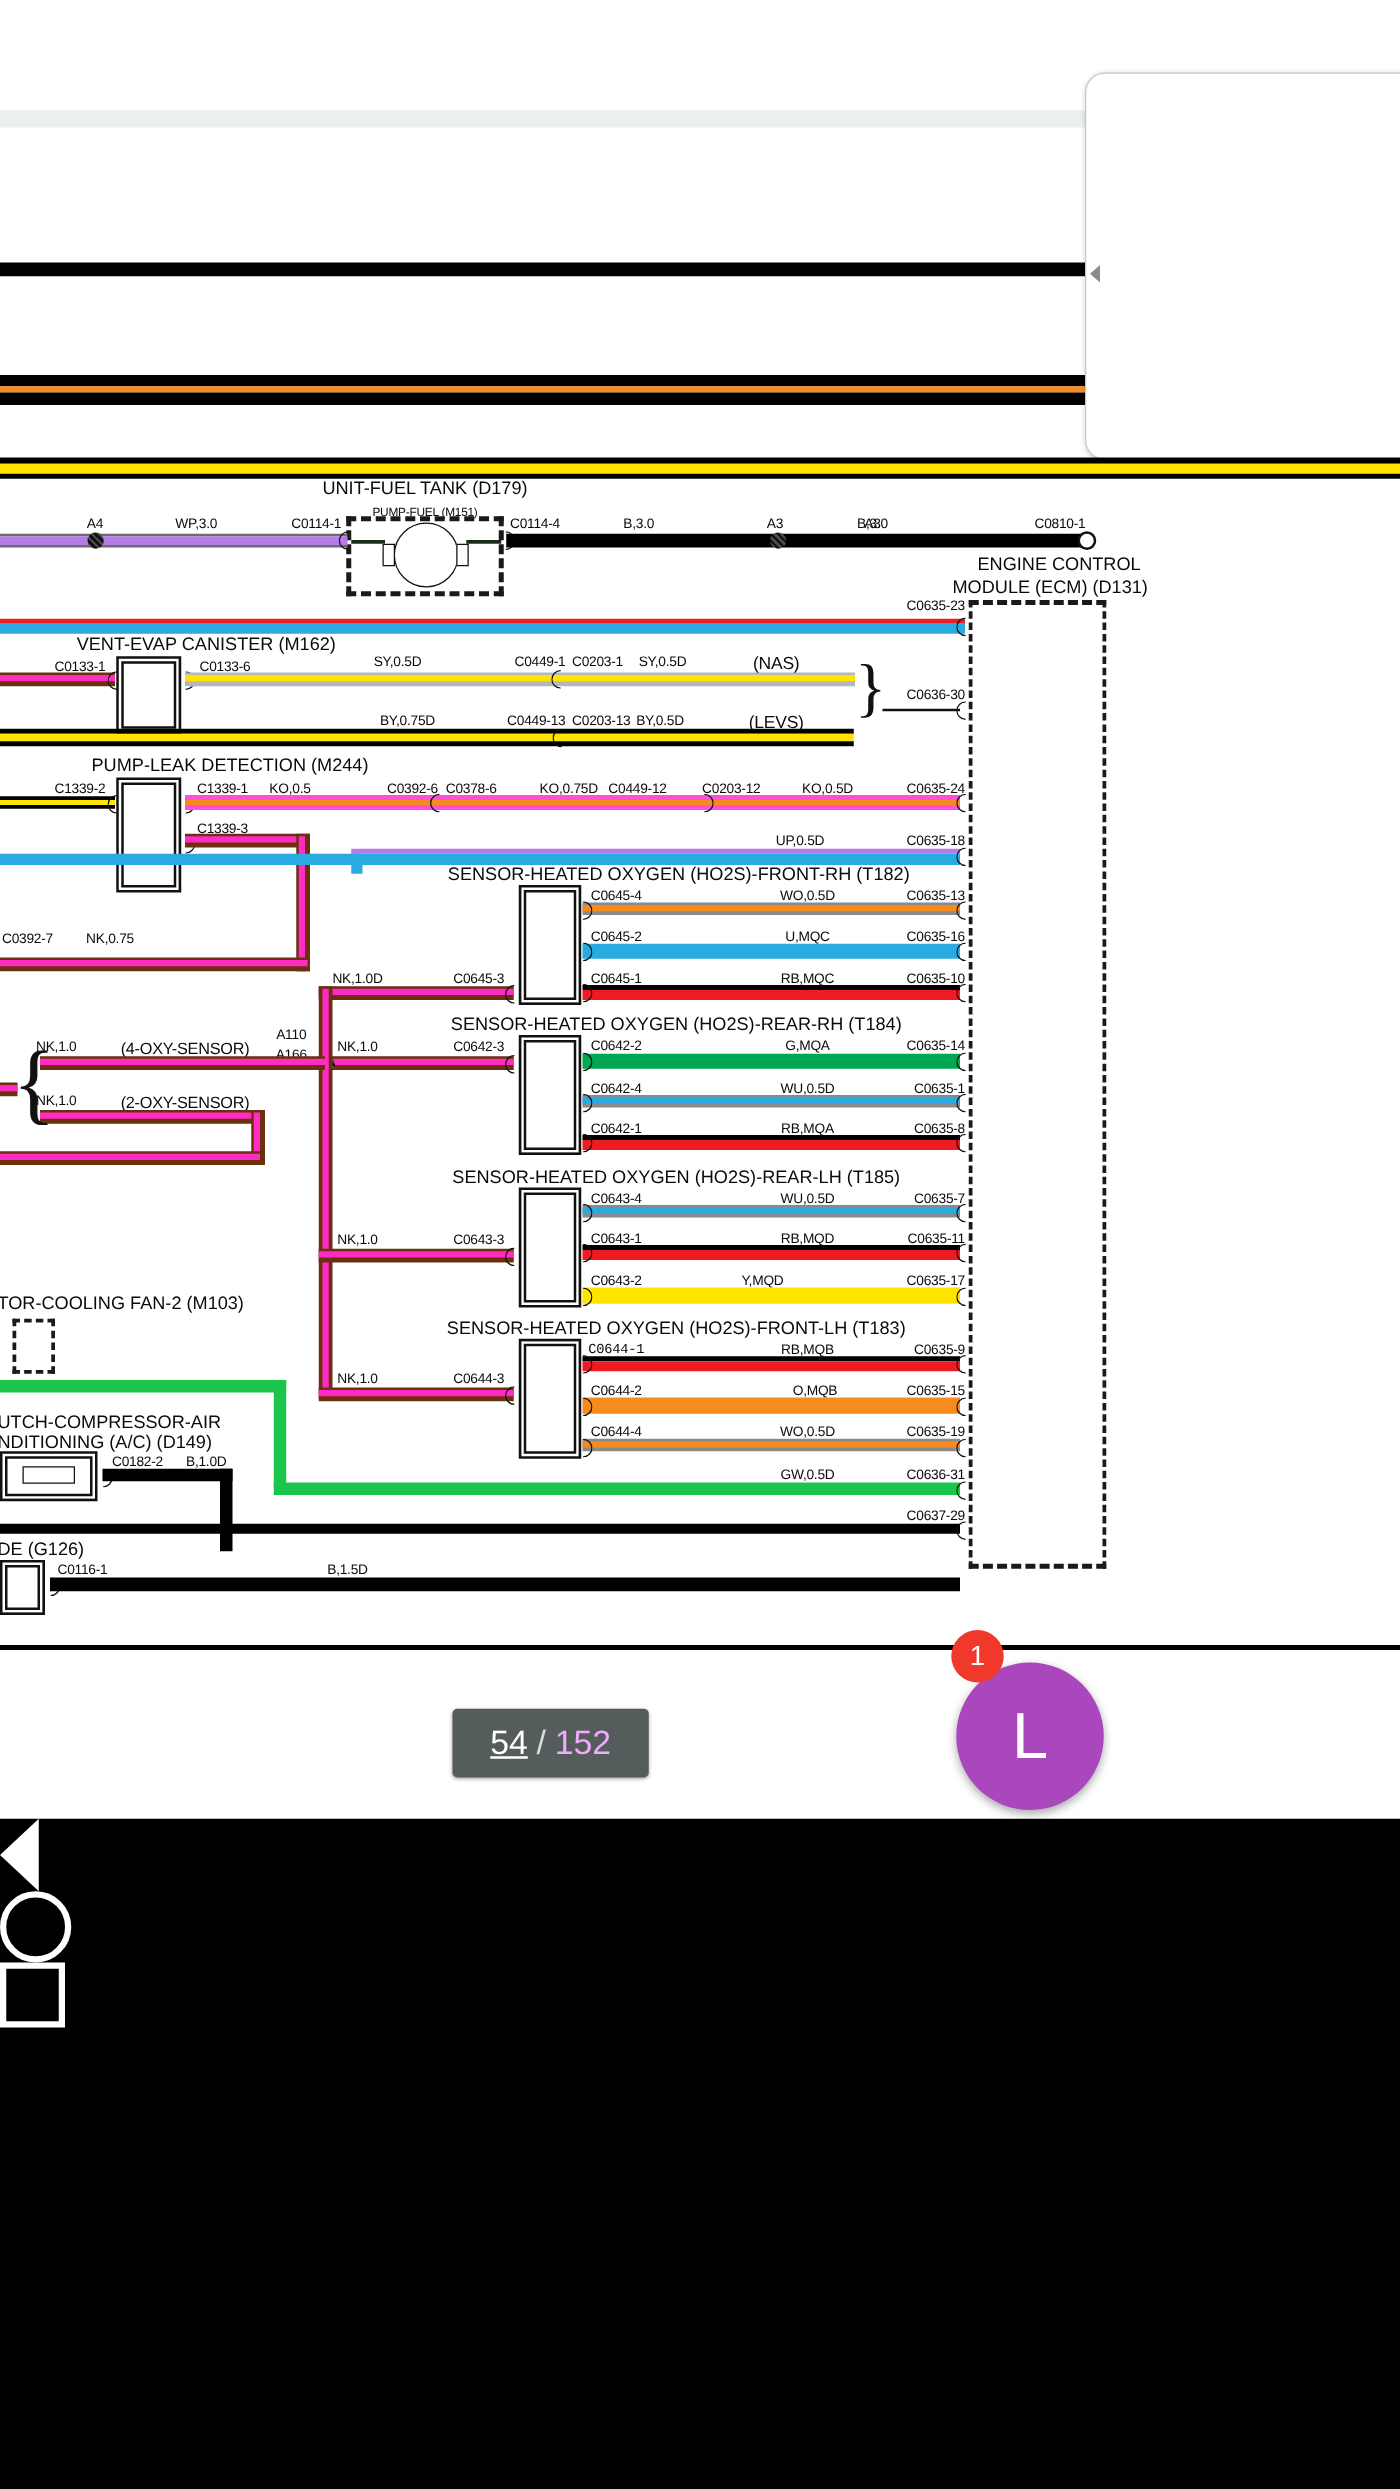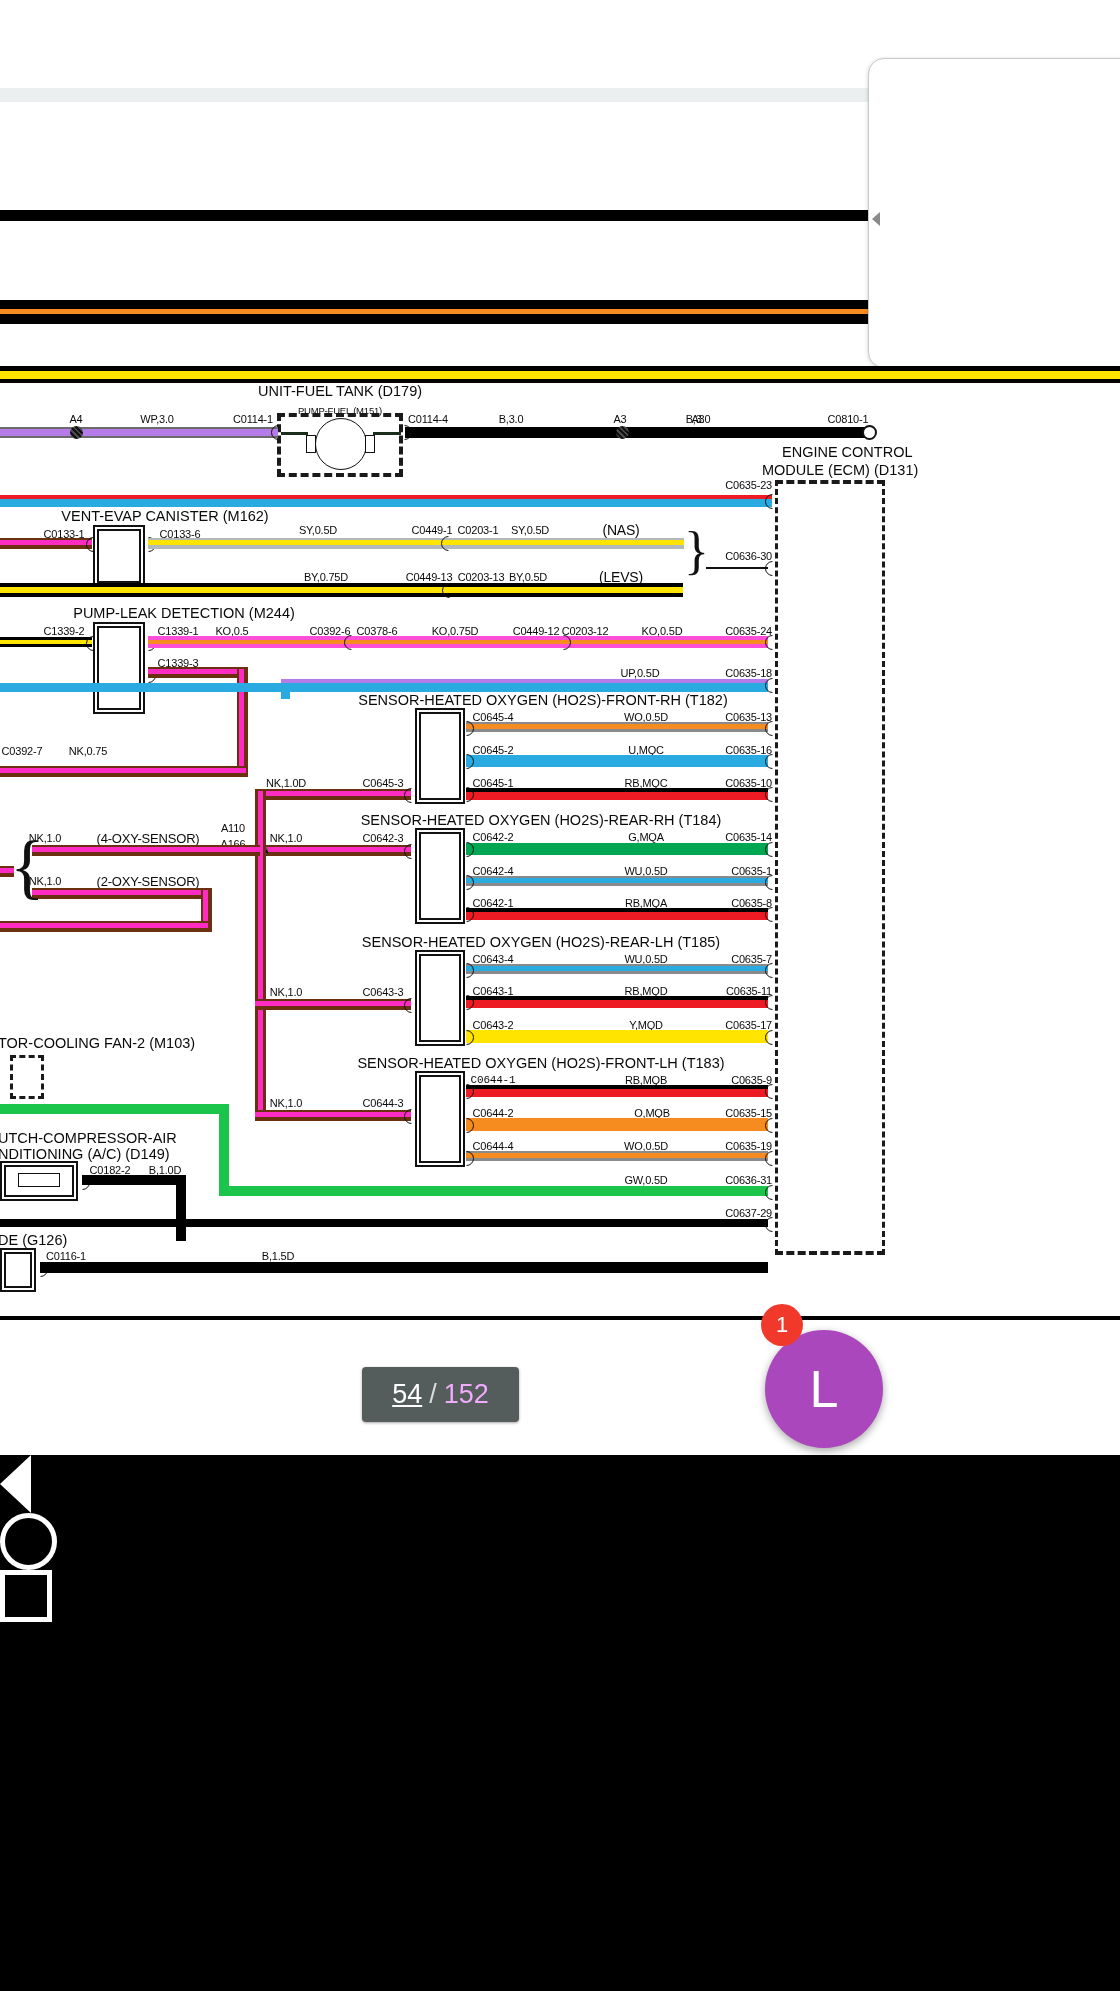--- a/index.html
+++ b/index.html
@@ -214,21 +214,21 @@
     <div class="lbl c" style="left:178px;top:625px;">C1339-1</div>
     <div class="lbl c" style="left:232px;top:625px;">KO,0.5</div>
     <div class="conn-arc" style="left:141px;top:636px;clip-path:inset(0 0 0 50%);"></div>
 
     <div class="wire" style="left:148px;top:636px;width:620px;height:12px;background:#FF4FD8;"></div>
     <div class="wire" style="left:148px;top:640px;width:620px;height:4px;background:#F68B1F;"></div>
     <div class="lbl c" style="left:330px;top:625px;">C0392-6</div>
     <div class="lbl c" style="left:377px;top:625px;">C0378-6</div>
     <div class="conn-arc" style="left:344px;top:635px;"></div>
     <div class="lbl c" style="left:455px;top:625px;">KO,0.75D</div>
-    <div class="lbl c" style="left:536px;top:625px;">C0449-12</div>
+    <div class="lbl c" style="left:510px;top:625px;">C0449-12</div>
     <div class="lbl c" style="left:585px;top:625px;">C0203-12</div>
     <div class="conn-arc" style="left:556px;top:635px;clip-path:inset(0 0 0 50%);"></div>
     <div class="lbl c" style="left:662px;top:625px;">KO,0.5D</div>
     <div class="lbl r" style="left:772px;top:625px;">C0635-24</div>
     <div class="conn-arc" style="left:765px;top:635px;"></div>
 
     <div class="lbl c" style="left:178px;top:657px;">C1339-3</div>
     <div class="conn-arc" style="left:141px;top:668px;clip-path:inset(0 0 0 50%);"></div>
 
     <div class="wire" style="left:148px;top:667px;width:100px;height:11px;background:#6B3010;"></div>
@@ -350,21 +350,21 @@
 
     <div class="lbl c" style="left:493px;top:985px;">C0643-1</div>
     <div class="lbl c" style="left:646px;top:985px;">RB,MQD</div>
     <div class="lbl r" style="left:772px;top:985px;">C0635-11</div>
     <div class="wire" style="left:466px;top:996px;width:302px;height:4px;background:#000;"></div>
     <div class="wire" style="left:466px;top:1000px;width:302px;height:8px;background:#ED1C24;"></div>
     <div class="conn-arc" style="left:459px;top:995px;clip-path:inset(0 0 0 50%);"></div>
     <div class="conn-arc" style="left:765px;top:995px;"></div>
 
     <div class="lbl c" style="left:493px;top:1019px;">C0643-2</div>
-    <div class="lbl c" style="left:646px;top:1019px;">Y,MQD</div>
+    <div class="lbl c" style="left:610px;top:1019px;">Y,MQD</div>
     <div class="lbl r" style="left:772px;top:1019px;">C0635-17</div>
     <div class="wire" style="left:466px;top:1030px;width:302px;height:13px;background:#FFE400;"></div>
     <div class="conn-arc" style="left:459px;top:1030px;clip-path:inset(0 0 0 50%);"></div>
     <div class="conn-arc" style="left:765px;top:1030px;"></div>
 
     <div class="lbl c" style="left:286px;top:986px;">NK,1.0</div>
     <div class="lbl c" style="left:383px;top:986px;">C0643-3</div>
     <div class="wire" style="left:255px;top:999px;width:156px;height:11px;background:#6B3010;"></div>
     <div class="wire" style="left:255px;top:1001px;width:156px;height:5px;background:#FF2BC2;"></div>
     <div class="conn-arc" style="left:404px;top:998px;"></div>

